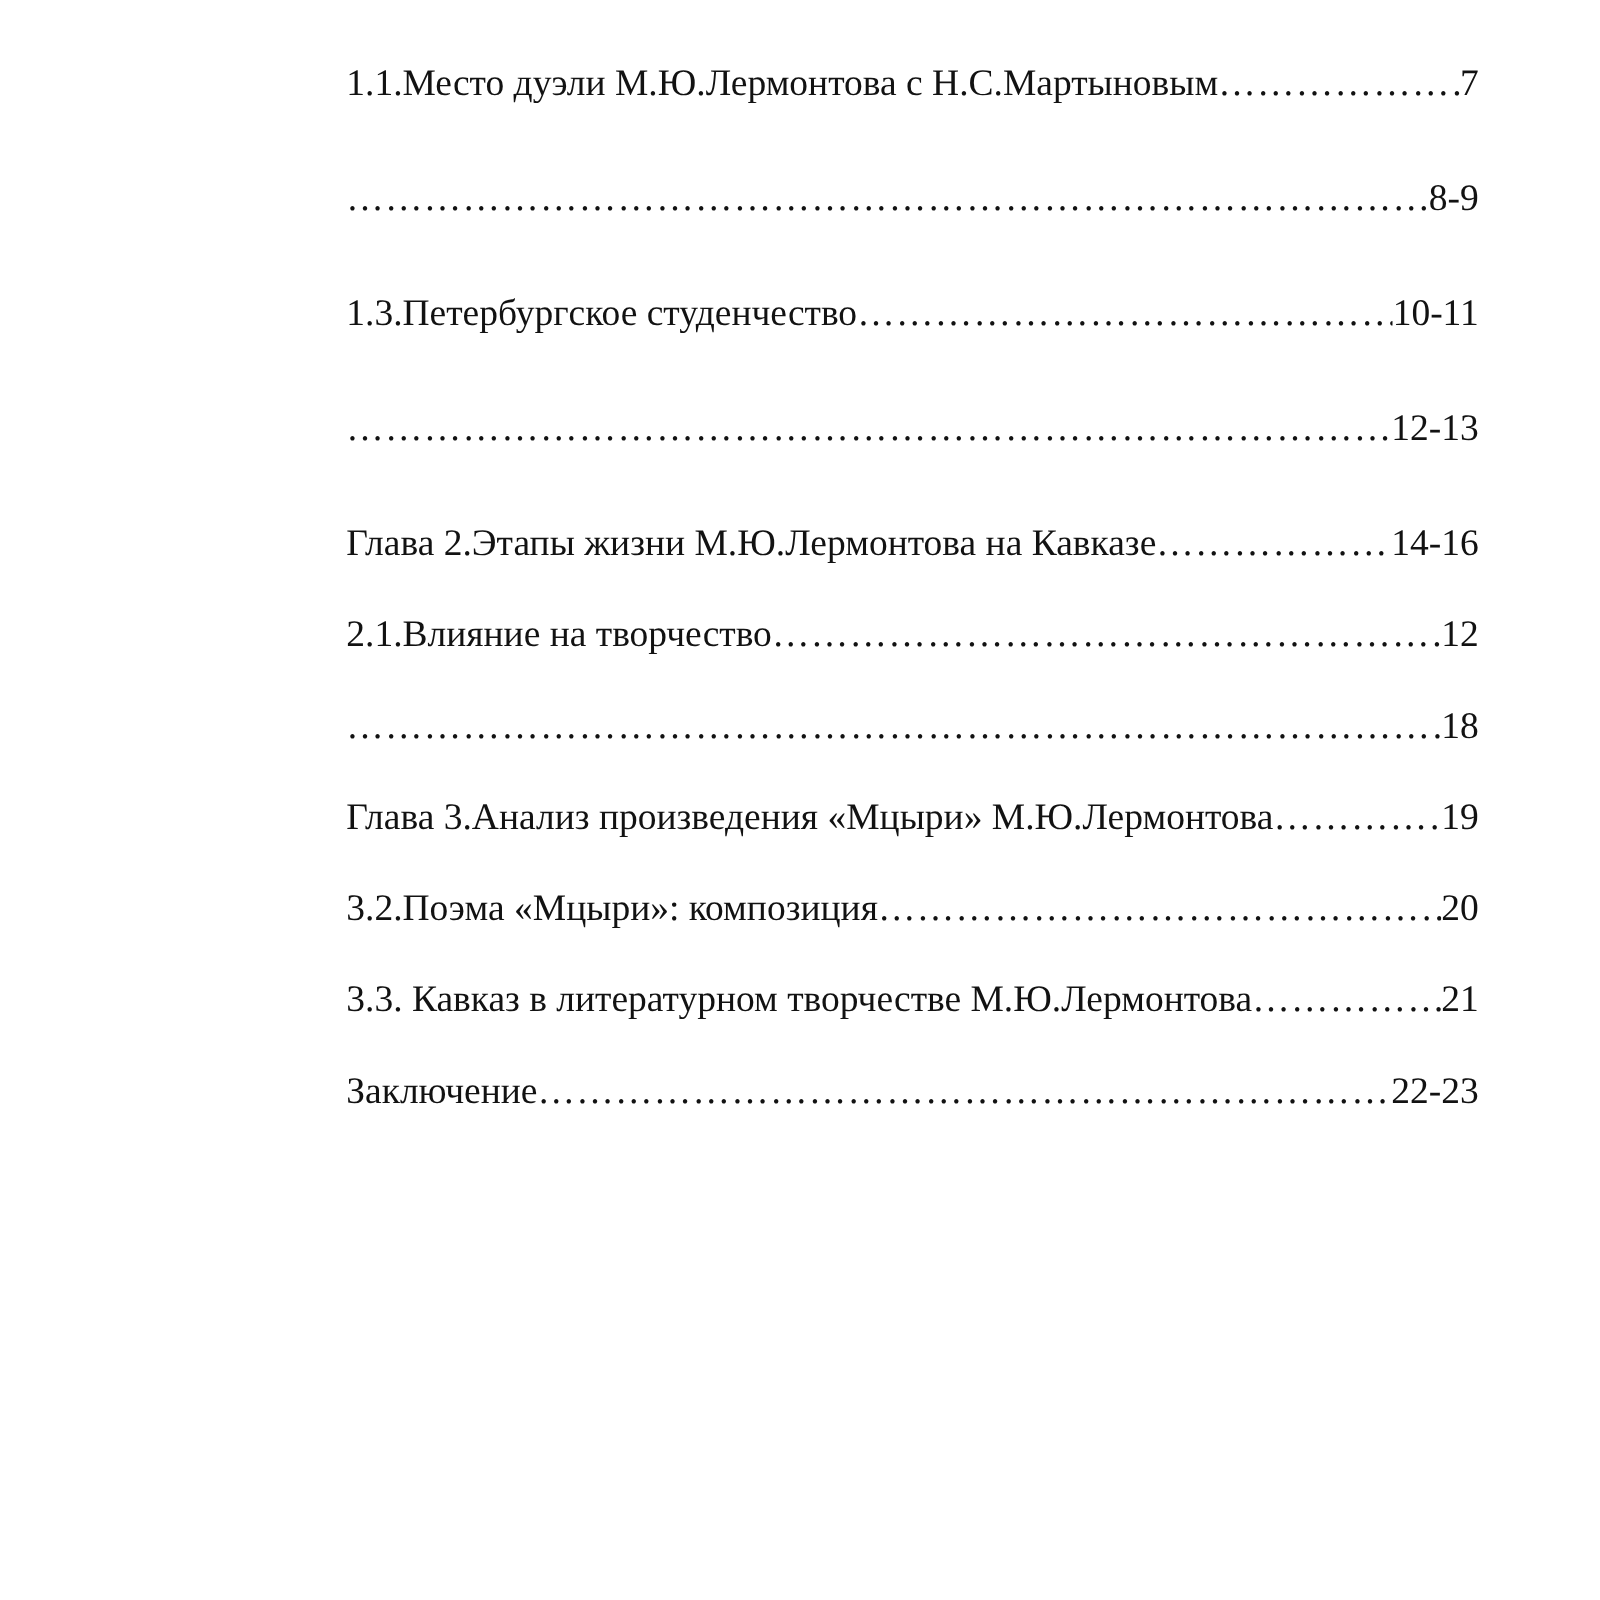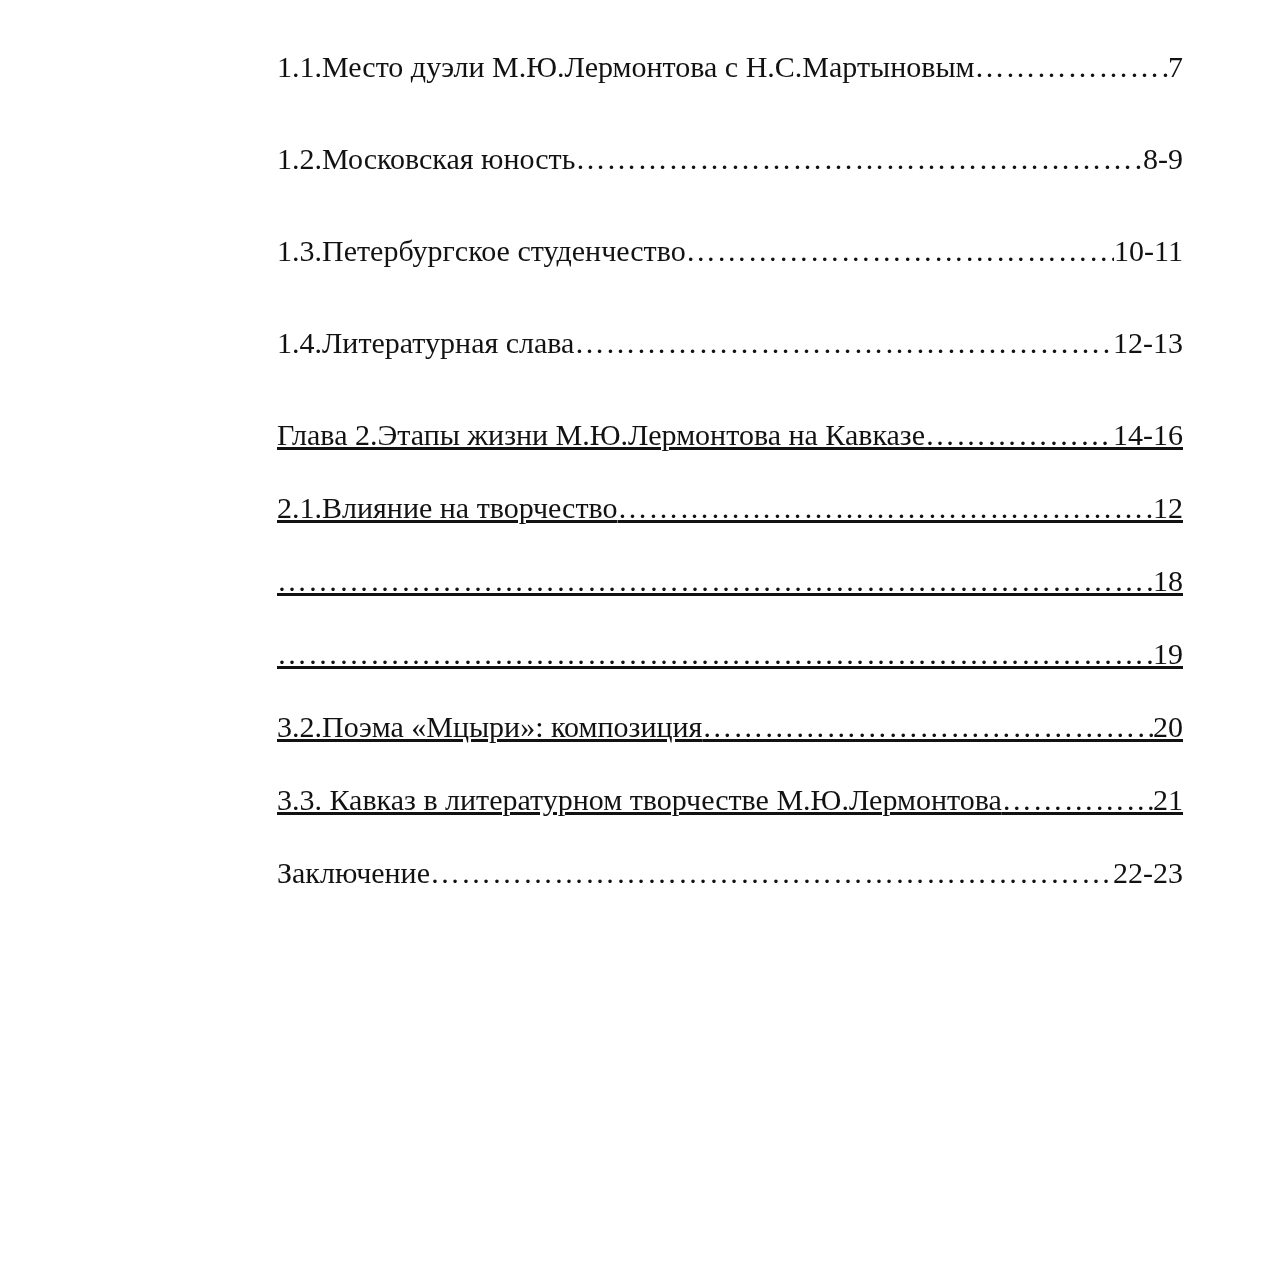--- a/index.html
+++ b/index.html
@@ -18,21 +18,21 @@
     font-size: 30px;
     color: #121212;
   }
   .toc-row {
     display: flex;
     align-items: baseline;
     line-height: 38px;
     width: 100%;
   }
   .gap-lg { margin-bottom: 54px; }
-  .gap-sm { margin-bottom: 35px; text-decoration: underline; }
+  .gap-sm { margin-bottom: 35px; }
   .toc-title {
     white-space: nowrap;
     flex: 0 0 auto;
   }
   .toc-leader {
     flex: 1 1 auto;
     min-width: 0;
     overflow: hidden;
     white-space: nowrap;
     letter-spacing: 1px;
@@ -48,33 +48,31 @@
 
 <div class="page">
 
   <div class="toc-row gap-lg">
     <span class="toc-title">1.1.Место дуэли М.Ю.Лермонтова с Н.С.Мартыновым</span>
     <span class="toc-leader">……………………………………………………………………………………………………………………………………………………………………………………………………………………</span>
     <span class="toc-pages">7</span>
   </div>
 
   <div class="toc-row gap-lg">
-    <span class="toc-title">1.2.Московская юность</span>
     <span class="toc-leader">……………………………………………………………………………………………………………………………………………………………………………………………………………………</span>
     <span class="toc-pages">8-9</span>
   </div>
 
   <div class="toc-row gap-lg">
     <span class="toc-title">1.3.Петербургское студенчество</span>
     <span class="toc-leader">……………………………………………………………………………………………………………………………………………………………………………………………………………………</span>
     <span class="toc-pages">10-11</span>
   </div>
 
   <div class="toc-row gap-lg">
-    <span class="toc-title">1.4.Литературная слава</span>
     <span class="toc-leader">……………………………………………………………………………………………………………………………………………………………………………………………………………………</span>
     <span class="toc-pages">12-13</span>
   </div>
 
   <div class="toc-row gap-sm">
     <span class="toc-title">Глава 2.Этапы жизни М.Ю.Лермонтова на Кавказе</span>
     <span class="toc-leader">……………………………………………………………………………………………………………………………………………………………………………………………………………………</span>
     <span class="toc-pages">14-16</span>
   </div>
 
@@ -83,20 +81,21 @@
     <span class="toc-leader">……………………………………………………………………………………………………………………………………………………………………………………………………………………</span>
     <span class="toc-pages">12</span>
   </div>
 
   <div class="toc-row gap-sm">
     <span class="toc-leader">……………………………………………………………………………………………………………………………………………………………………………………………………………………</span>
     <span class="toc-pages">18</span>
   </div>
 
   <div class="toc-row gap-sm">
+    <span class="toc-title">Глава 3.Анализ произведения «Мцыри»  М.Ю.Лермонтова</span>
     <span class="toc-leader">……………………………………………………………………………………………………………………………………………………………………………………………………………………</span>
     <span class="toc-pages">19</span>
   </div>
 
   <div class="toc-row gap-sm">
     <span class="toc-title">3.2.Поэма «Мцыри»: композиция</span>
     <span class="toc-leader">……………………………………………………………………………………………………………………………………………………………………………………………………………………</span>
     <span class="toc-pages">20</span>
   </div>
 

